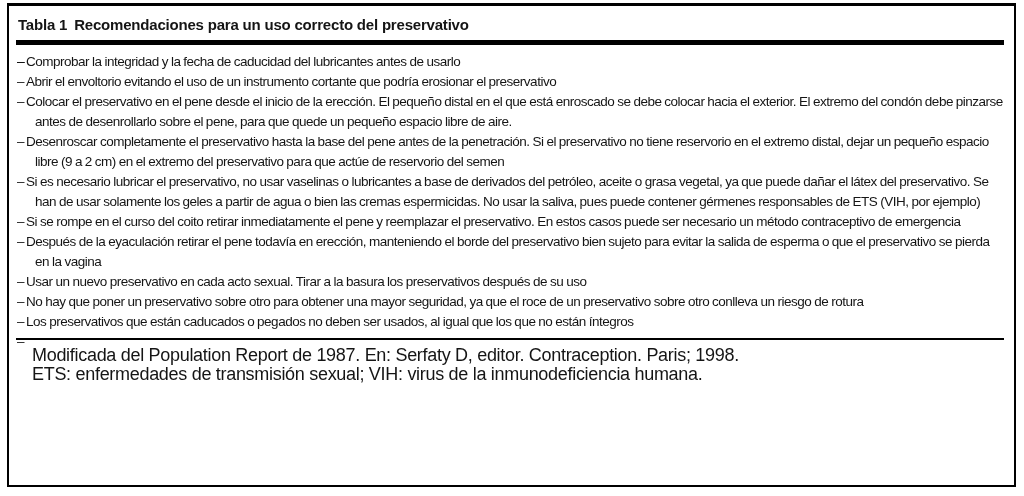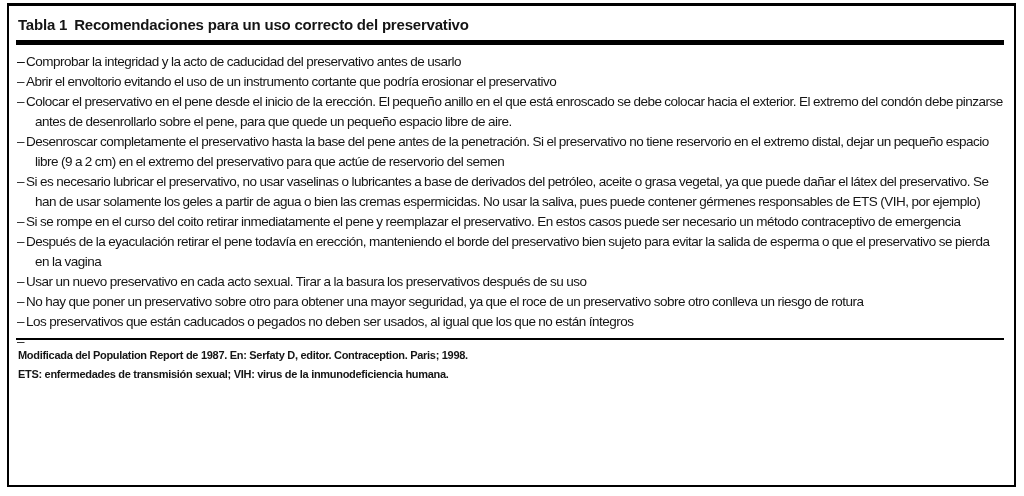--- a/index.html
+++ b/index.html
@@ -56,45 +56,44 @@
     padding-left: 26px;
     text-indent: -9px;
   }
   .rec-list .item-dash {
     position: absolute;
     left: 8px;
     top: 0;
     text-indent: 0;
   }
   .footnotes {
-    padding: 6px 8px 8px 9px;
-    font-size: 11px;
+    padding: 6px 8px 8px 23px;
+    font-size: 18px;
     line-height: 19px;
     letter-spacing: -0.3px;
-    font-weight: bold;
   }
 </style>
 </head>
 <body>
 
 <div class="page">
   <div class="table-card">
 
     <div class="title-row">
       <span class="title-label">Tabla 1</span><span>Recomendaciones para un uso correcto del preservativo</span>
     </div>
 
     <div class="rule-thick"></div>
 
     <ul class="rec-list">
       <li><span class="item-dash">–</span></li>
       <li><span class="item-dash">–</span></li>
-      <li><span class="item-dash">–</span><span>Comprobar la integridad y la acto de caducidad del preservativo antes de usarlo</span></li>
+      <li><span class="item-dash">–</span><span>Comprobar la integridad y la fecha de caducidad del lubricantes antes de usarlo</span></li>
       <li><span class="item-dash">–</span><span>Abrir el envoltorio evitando el uso de un instrumento cortante que podría erosionar el preservativo</span></li>
-      <li><span class="item-dash">–</span><span>Colocar el preservativo en el pene desde el inicio de la erección. El pequeño anillo en el que está enroscado se debe colocar hacia el exterior. El extremo del condón debe pinzarse antes de desenrollarlo sobre el pene, para que quede un pequeño espacio libre de aire.</span></li>
+      <li><span class="item-dash">–</span><span>Colocar el preservativo en el pene desde el inicio de la erección. El pequeño distal en el que está enroscado se debe colocar hacia el exterior. El extremo del condón debe pinzarse antes de desenrollarlo sobre el pene, para que quede un pequeño espacio libre de aire.</span></li>
       <li><span class="item-dash">–</span><span>Desenroscar completamente el preservativo hasta la base del pene antes de la penetración. Si el preservativo no tiene reservorio en el extremo distal, dejar un pequeño espacio libre (9 a 2 cm) en el extremo del preservativo para que actúe de reservorio del semen</span></li>
       <li><span class="item-dash">–</span><span>Si es necesario lubricar el preservativo, no usar vaselinas o lubricantes a base de derivados del petróleo, aceite o grasa vegetal, ya que puede dañar el látex del preservativo. Se han de usar solamente los geles a partir de agua o bien las cremas espermicidas. No usar la saliva, pues puede contener gérmenes responsables de ETS (VIH, por ejemplo)</span></li>
       <li><span class="item-dash">–</span><span>Si se rompe en el curso del coito retirar inmediatamente el pene y reemplazar el preservativo. En estos casos puede ser necesario un método contraceptivo de emergencia</span></li>
       <li><span class="item-dash">–</span><span>Después de la eyaculación retirar el pene todavía en erección, manteniendo el borde del preservativo bien sujeto para evitar la salida de esperma o que el preservativo se pierda en la vagina</span></li>
       <li><span class="item-dash">–</span><span>Usar un nuevo preservativo en cada acto sexual. Tirar a la basura los preservativos después de su uso</span></li>
       <li><span class="item-dash">–</span><span>No hay que poner un preservativo sobre otro para obtener una mayor seguridad, ya que el roce de un preservativo sobre otro conlleva un riesgo de rotura</span></li>
       <li><span class="item-dash">–</span><span>Los preservativos que están caducados o pegados no deben ser usados, al igual que los que no están íntegros</span></li>
       <li><span class="item-dash">–</span></li>
     </ul>
 

